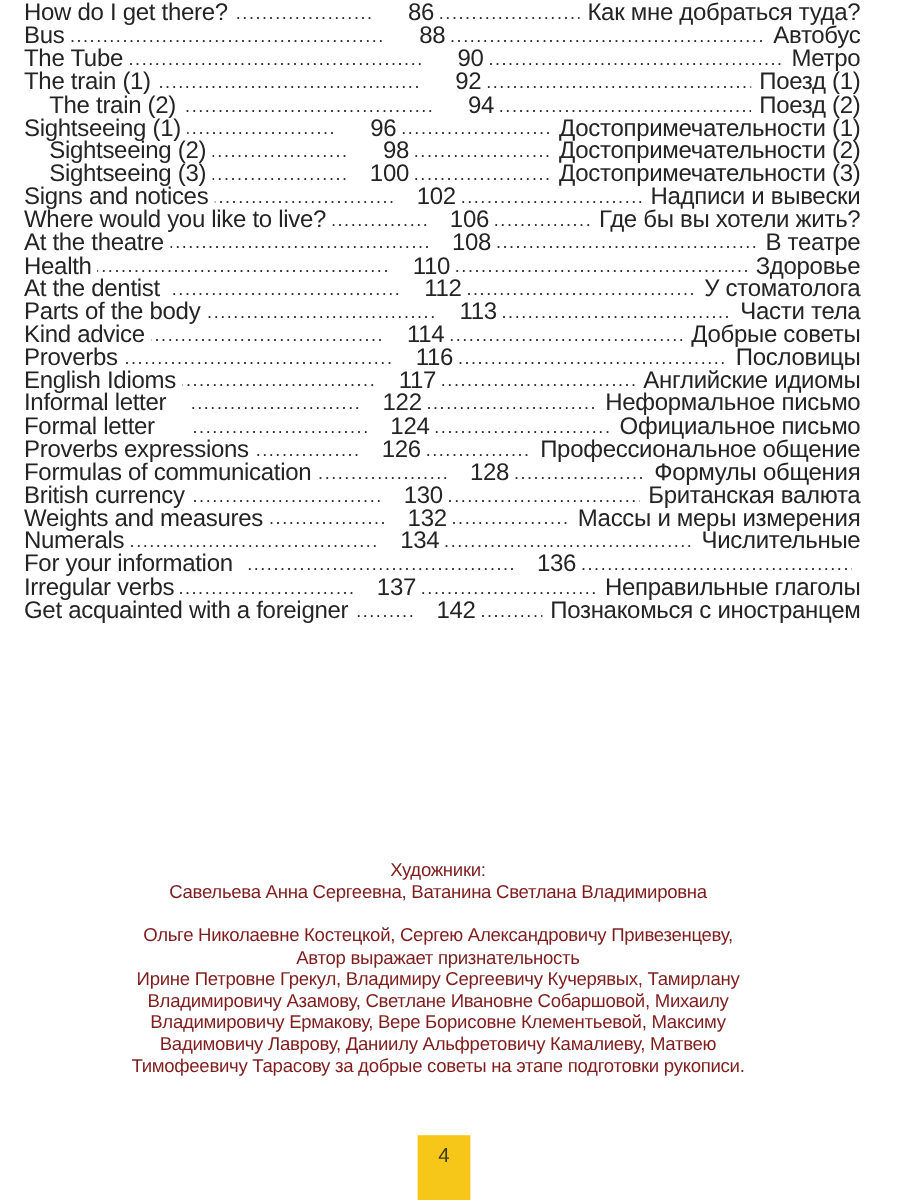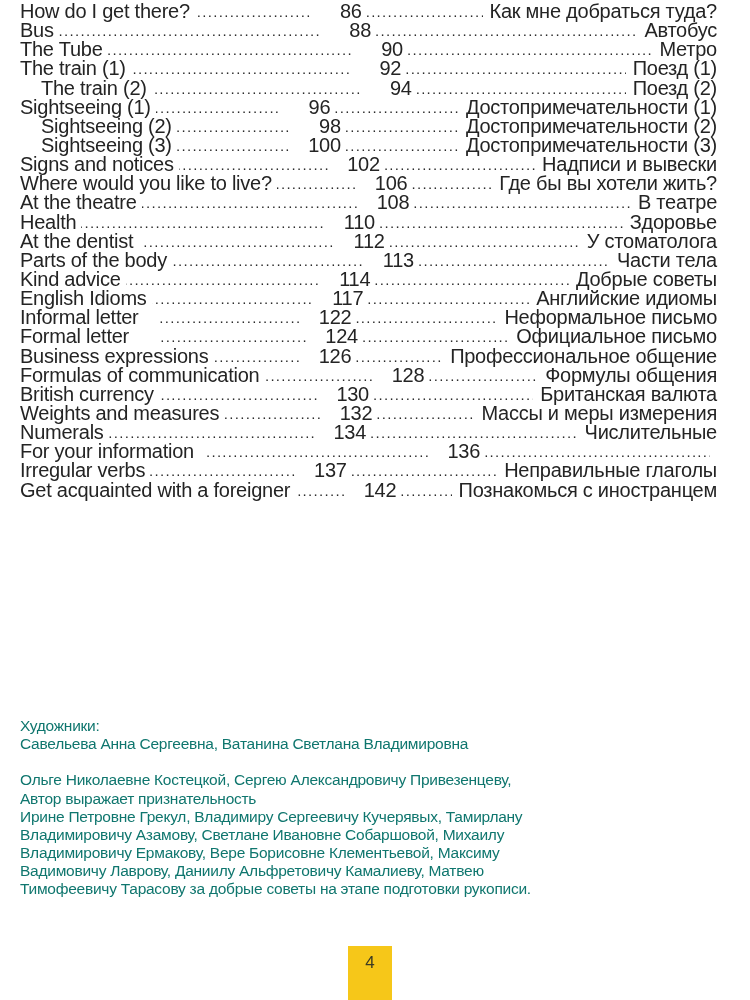--- a/index.html
+++ b/index.html
@@ -70,21 +70,22 @@
 
   
   .credits {
     position: absolute;
     left: 20px;
     right: 40px;
     top: 717px;
     font-size: 15.5px;
     line-height: 18.15px;
     letter-spacing: -0.25px;
-    color: #0f766e;
+    color: #7f1d1d;
+    text-align: center;
   }
   .credit-gap {
     height: 18.15px;
   }
   .credit-line { white-space: pre-wrap; }
 
   
   .footer-box {
     position: absolute;
     left: 348px;
@@ -206,20 +207,27 @@
       <span class="ru">Части тела</span>
     </div>
       <div class="toc-row">
       <span class="en">Kind advice</span>
       <span class="leader l"></span>
       <span class="page-num">114</span>
       <span class="leader r"></span>
       <span class="ru">Добрые советы</span>
     </div>
       <div class="toc-row">
+      <span class="en">Proverbs</span>
+      <span class="leader l"></span>
+      <span class="page-num">116</span>
+      <span class="leader r"></span>
+      <span class="ru">Пословицы</span>
+    </div>
+      <div class="toc-row">
       <span class="en">English Idioms</span>
       <span class="leader l"></span>
       <span class="page-num">117</span>
       <span class="leader r"></span>
       <span class="ru">Английские идиомы</span>
     </div>
       <div class="toc-row">
       <span class="en">Informal letter&nbsp;&nbsp;&nbsp;</span>
       <span class="leader l"></span>
       <span class="page-num">122</span>
@@ -227,21 +235,21 @@
       <span class="ru">Неформальное письмо</span>
     </div>
       <div class="toc-row">
       <span class="en">Formal letter&nbsp;&nbsp;&nbsp;&nbsp;&nbsp;</span>
       <span class="leader l"></span>
       <span class="page-num">124</span>
       <span class="leader r"></span>
       <span class="ru">Официальное письмо</span>
     </div>
       <div class="toc-row">
-      <span class="en">Business expressions</span>
+      <span class="en">Proverbs expressions</span>
       <span class="leader l"></span>
       <span class="page-num">126</span>
       <span class="leader r"></span>
       <span class="ru">Профессиональное общение</span>
     </div>
       <div class="toc-row">
       <span class="en">Formulas of communication</span>
       <span class="leader l"></span>
       <span class="page-num">128</span>
       <span class="leader r"></span>

